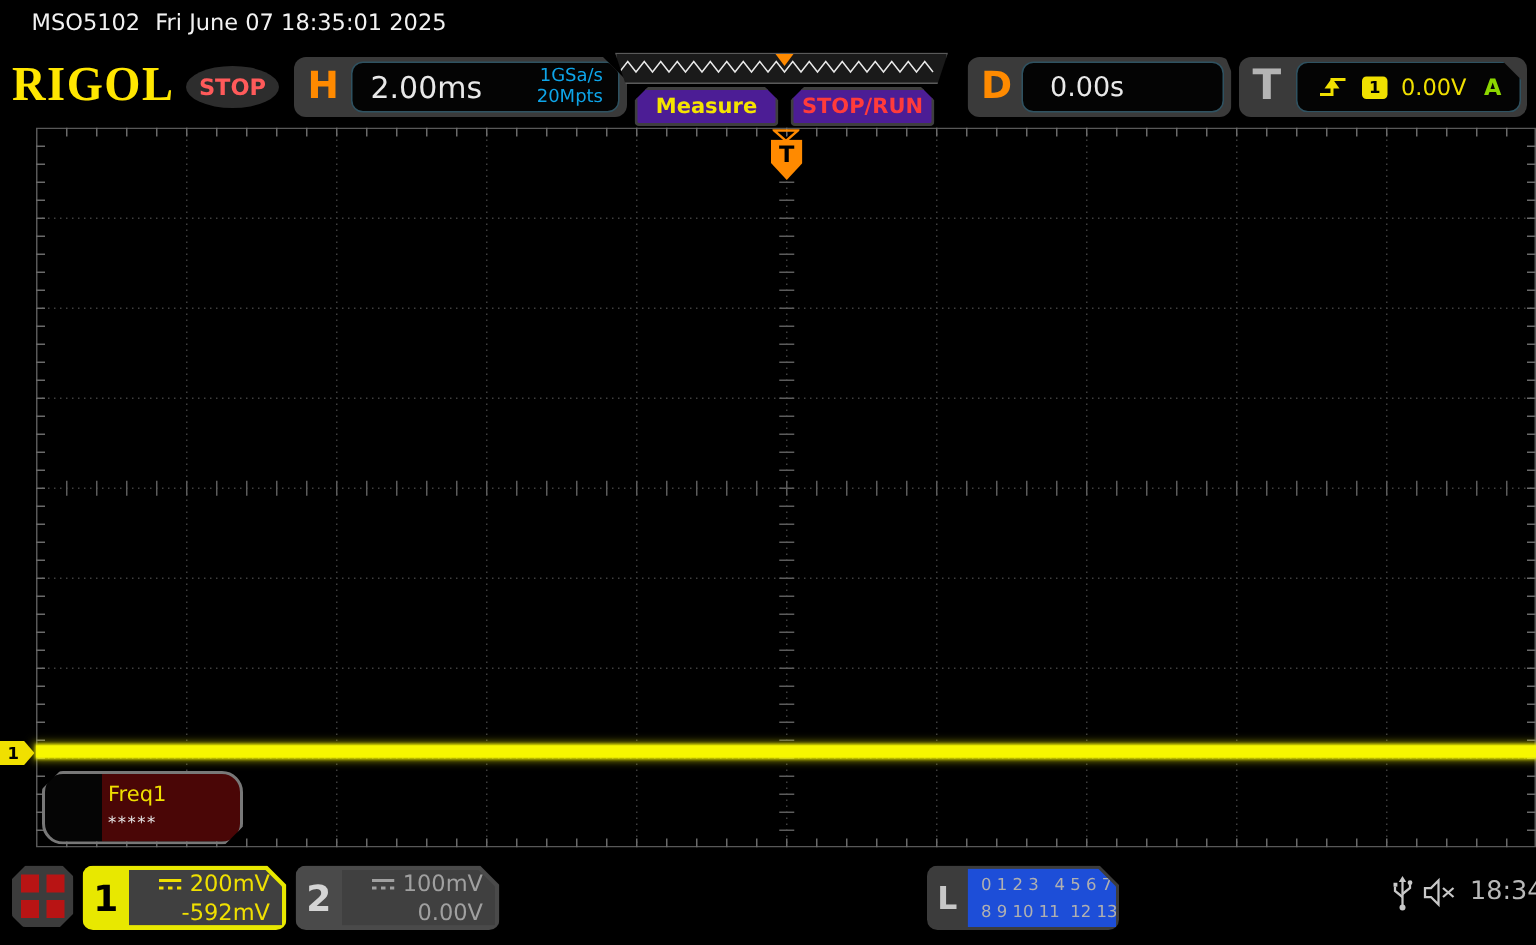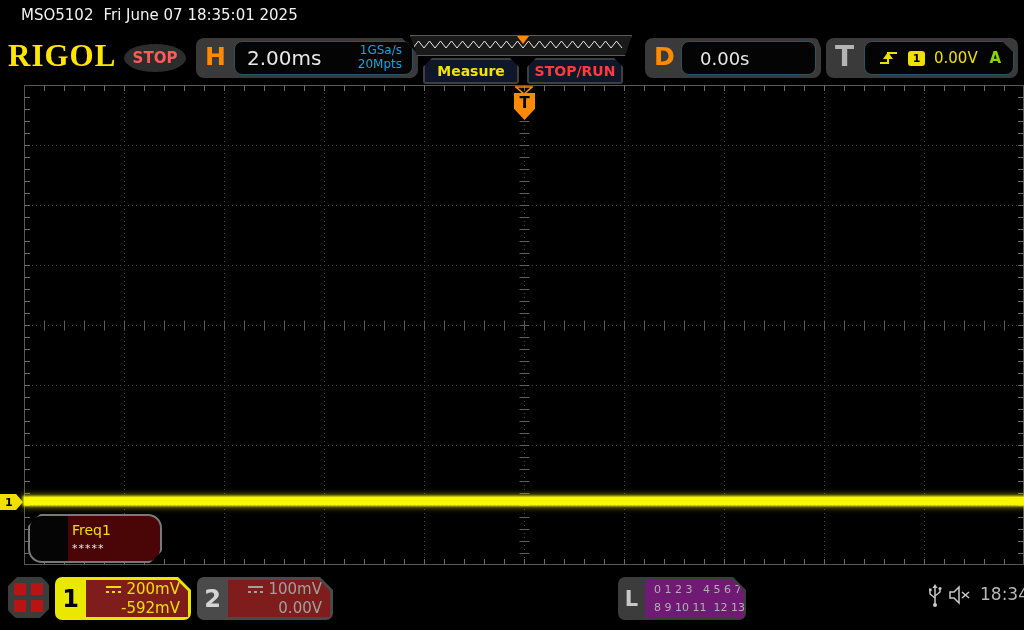--- a/index.html
+++ b/index.html
@@ -22,21 +22,21 @@
   .ibox{position:absolute;top:3px;bottom:3px;background:#040404;border:1px solid #2f5261;border-radius:8px;}
   #h-group{left:196px;width:222px;clip-path:polygon(0 0,calc(100% - 16px) 0,100% 16px,100% 100%,0 100%);}
   #h-group .ibox{left:38px;right:5px;display:flex;align-items:center;}
   #h-timebase{font-size:20px;color:#e8e8e8;margin-left:12px;flex:1;}
   #h-rates{text-align:right;margin-right:10px;color:#0ea5e9;font-size:12px;line-height:1.15;}
   #preview{left:410px;top:5px;width:222px;height:21px;background:#1a1a1a;border:1px solid #5a5a5a;
     clip-path:polygon(0 0,100% 0,calc(100% - 7px) 100%,7px 100%);box-sizing:border-box;}
   #preview svg{display:block;}
   #preview-tri{left:517px;top:6px;width:0;height:0;border-left:6px solid transparent;
     border-right:6px solid transparent;border-top:8px solid #ff8a00;}
-  .tbtn{top:28px;width:96px;height:26px;background:#0f172a;border:2px solid #3f3f3f;box-sizing:border-box;
+  .tbtn{top:28px;width:96px;height:26px;background:#4c1d95;border:2px solid #3f3f3f;box-sizing:border-box;
     display:flex;align-items:center;justify-content:center;font-size:14px;font-weight:bold;
     clip-path:polygon(9px 0,calc(100% - 9px) 0,100% 9px,100% 100%,0 100%,0 9px);border-radius:3px;}
   #btn-measure{left:423px;color:#f5e400;}
   #btn-stoprun{left:527px;color:#ff3b3b;}
   #d-group{left:645px;width:176px;clip-path:polygon(0 0,calc(100% - 4px) 0,100% 10px,100% 100%,0 100%);}
   #d-group .ibox{left:36px;right:5px;display:flex;align-items:center;border-radius:8px;}
   #d-value{font-size:18px;color:#e8e8e8;margin-left:18px;}
   #t-group{left:826px;width:192px;}
   #t-group .glabel{color:#b4b4b4;font-size:28px;top:2px;}
   #t-group .ibox{left:38px;right:4px;display:flex;align-items:center;gap:9px;
@@ -76,36 +76,36 @@
   #statusbar{left:0;top:566px;width:1024px;height:64px;background:#000;}
   #menu-tile{left:8px;top:11px;width:41px;height:41px;background:#3c3c3c;border-radius:9px;
     clip-path:polygon(22% 0,82% 0,100% 18%,100% 78%,78% 100%,18% 100%,0 82%,0 22%);
     display:grid;grid-template-columns:12px 12px;grid-template-rows:12px 12px;gap:5px;
     align-content:center;justify-content:center;}
   .red-sq{background:#b81414;}
   .chblock{top:11px;width:136px;height:43px;border-radius:7px;
     clip-path:polygon(0 0,calc(100% - 13px) 0,100% 13px,100% 100%,0 100%);}
   .chblock .chtab{position:absolute;left:0;top:0;bottom:0;width:31px;display:flex;align-items:center;
     justify-content:center;font-size:24px;font-weight:bold;}
-  .chblock .chpanel{position:absolute;left:31px;top:3px;right:3px;bottom:3px;background:#7f1d1d;
+  .chblock .chpanel{position:absolute;left:31px;top:3px;right:3px;bottom:3px;background:#404040;
     clip-path:polygon(0 0,calc(100% - 11px) 0,100% 11px,100% 100%,0 100%);
     display:flex;flex-direction:column;justify-content:center;align-items:flex-end;
     padding-right:8px;box-sizing:border-box;font-size:15px;line-height:1.25;}
   .scale-row{display:flex;align-items:center;gap:5px;}
   #ch1-block{left:55px;background:#e8e800;}
   #ch1-block .chtab{color:#000;}
   #ch1-block .chpanel{color:#f0e000;}
   #ch2-block{left:197px;background:#4a4a4a;}
   #ch2-block .chtab{color:#d4d4d4;}
   #ch2-block .chpanel{color:#a0a0a0;}
   #la-block{left:618px;top:11px;width:128px;height:43px;background:#3c3c3c;border-radius:7px;
     clip-path:polygon(0 0,calc(100% - 13px) 0,100% 13px,100% 100%,0 100%);}
   #la-block .latab{position:absolute;left:0;top:0;bottom:0;width:27px;display:flex;align-items:center;
     justify-content:center;color:#c8c8c8;font-size:21px;font-weight:bold;}
-  #la-block .lapanel{position:absolute;left:27px;top:2px;right:2px;bottom:2px;background:#701a75;
+  #la-block .lapanel{position:absolute;left:27px;top:2px;right:2px;bottom:2px;background:#1d4ed8;
     clip-path:polygon(0 0,calc(100% - 12px) 0,100% 12px,100% 100%,0 100%);
     color:#b0b0b0;font-size:11px;line-height:1.55;display:flex;flex-direction:column;
     justify-content:center;padding-left:9px;box-sizing:border-box;white-space:pre;}
   #usb-icon{left:928px;top:18px;}
   #spk-icon{left:948px;top:18px;}
   #clock{left:980px;top:18px;color:#b8b8b8;font-size:17px;}
 </style>
 </head>
 <body>
 

